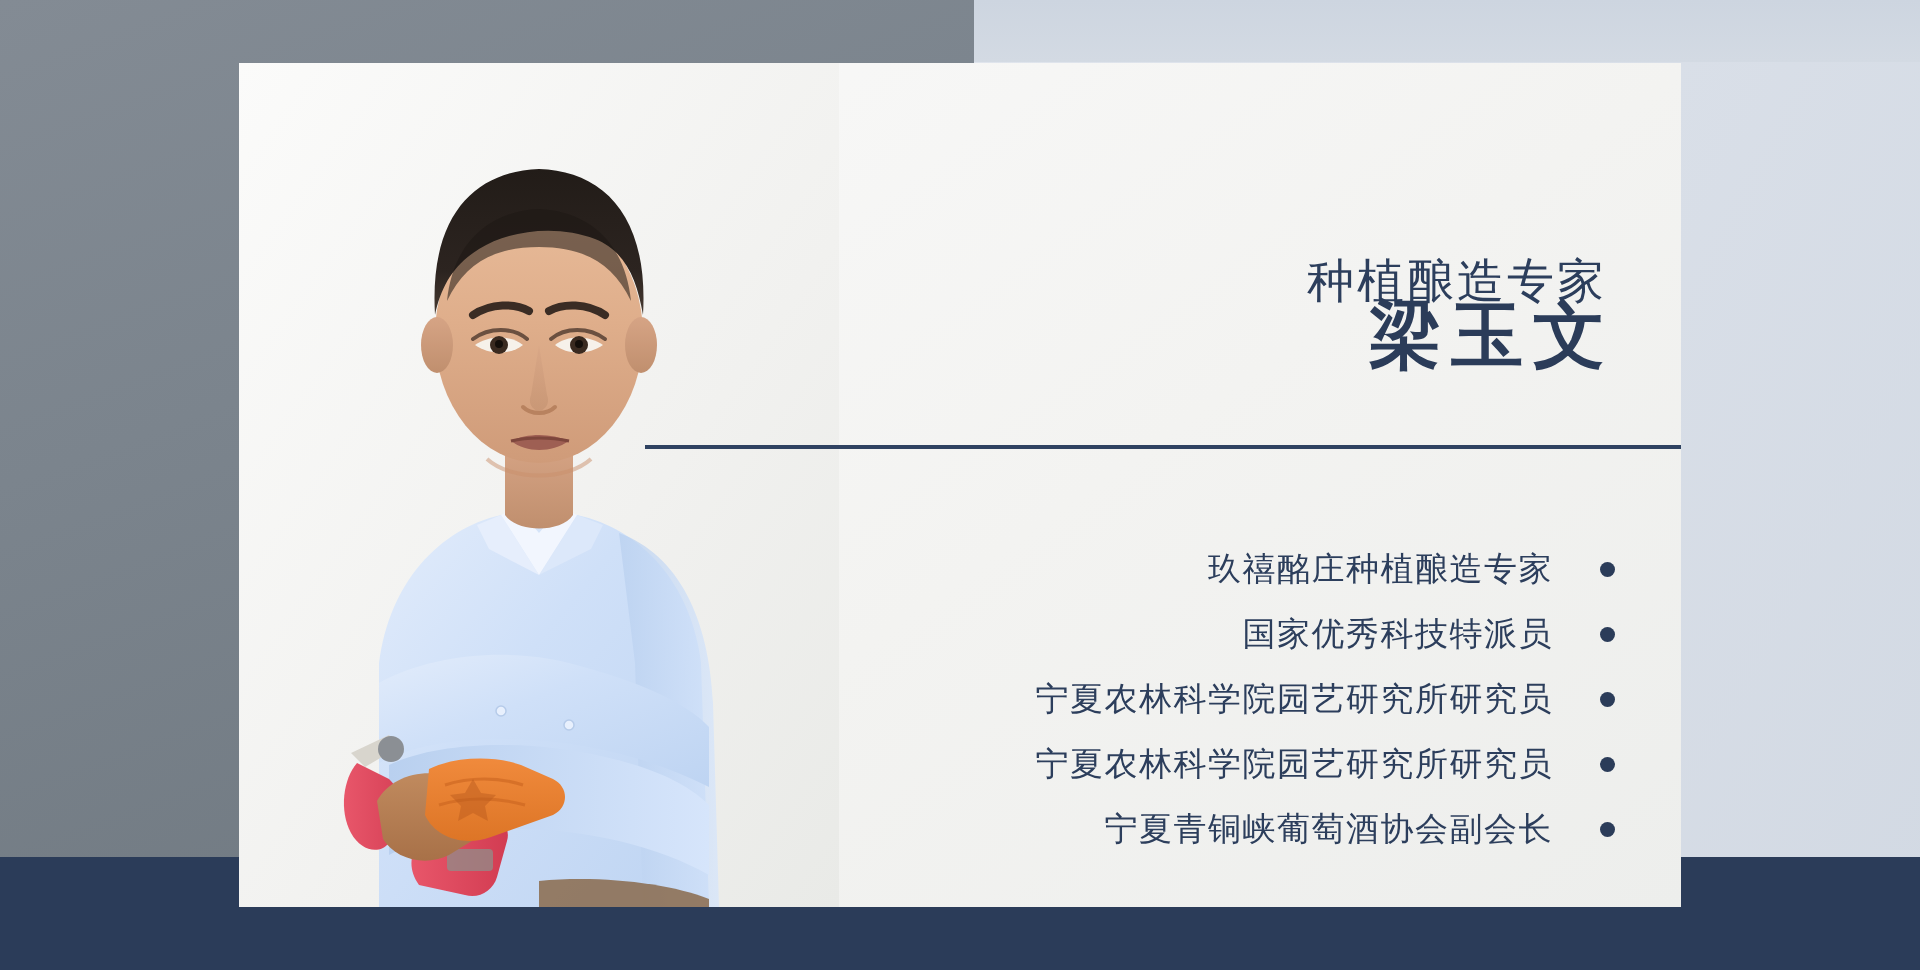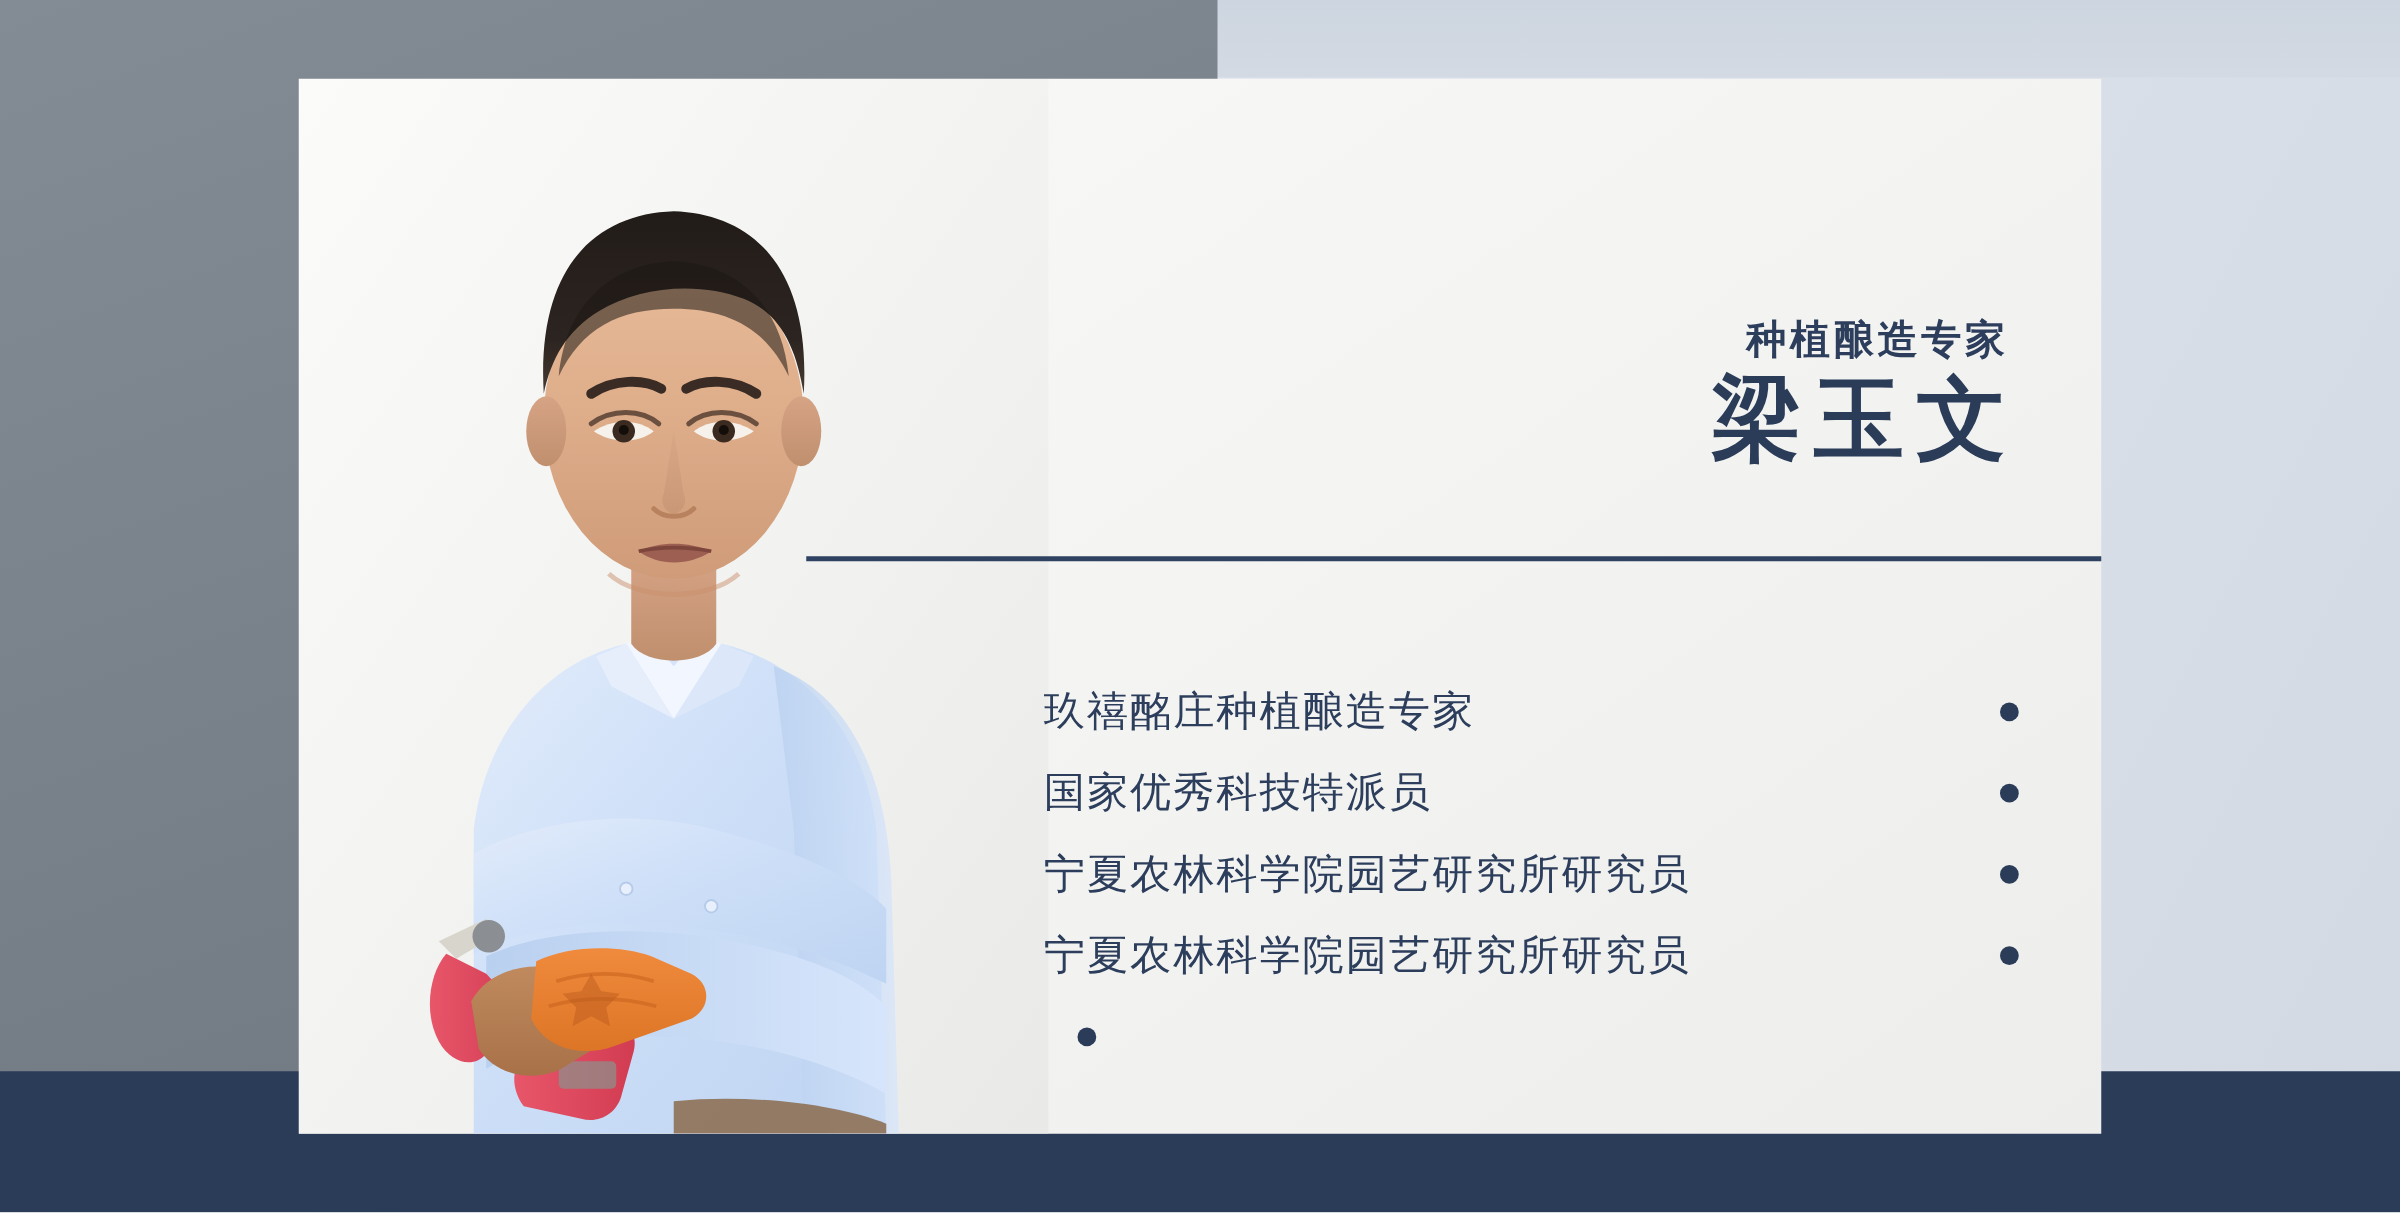--- a/index.html
+++ b/index.html
@@ -71,24 +71,24 @@
     top: 0;
     width: 600px;
     height: 844px;
   }
 
   
   .subtitle {
     position: absolute;
     right: 74px;
     top: 187px;
-    font-size: 32px;
+    font-size: 47px;
     letter-spacing: 3px;
     color: #2c3e5c;
-    font-weight: 700;
+    font-weight: 400;
     white-space: nowrap;
   }
   .bigname {
     position: absolute;
     right: 66px;
     top: 236px;
     font-family: "Liberation Serif", "DejaVu Serif", serif;
     font-size: 72px;
     line-height: 1.05;
     letter-spacing: 10px;
@@ -118,22 +118,23 @@
   
   .creds {
     position: absolute;
     right: 66px;
     top: 474px;
     width: 780px;
   }
   .cred-row {
     display: flex;
     align-items: center;
-    justify-content: space-between;
+    justify-content: flex-end;
     height: 65px;
+    gap: 20px;
   }
   .cred-text {
     font-size: 33px;
     letter-spacing: 1.5px;
     color: #2c3e5c;
     white-space: nowrap;
     font-weight: 400;
   }
   .cred-bullet {
     width: 15px;
@@ -292,18 +293,19 @@
       </div>
       <div class="cred-row">
         <span class="cred-text">宁夏农林科学院园艺研究所研究员</span>
         <span class="cred-bullet"></span>
       </div>
       <div class="cred-row">
         <span class="cred-text">宁夏农林科学院园艺研究所研究员</span>
         <span class="cred-bullet"></span>
       </div>
       <div class="cred-row">
+        <span class="cred-text">宁夏青铜峡葡萄酒协会副会长</span>
         <span class="cred-bullet"></span>
       </div>
     </div>
 
   </div>
 </div>
 
 </body></html>

